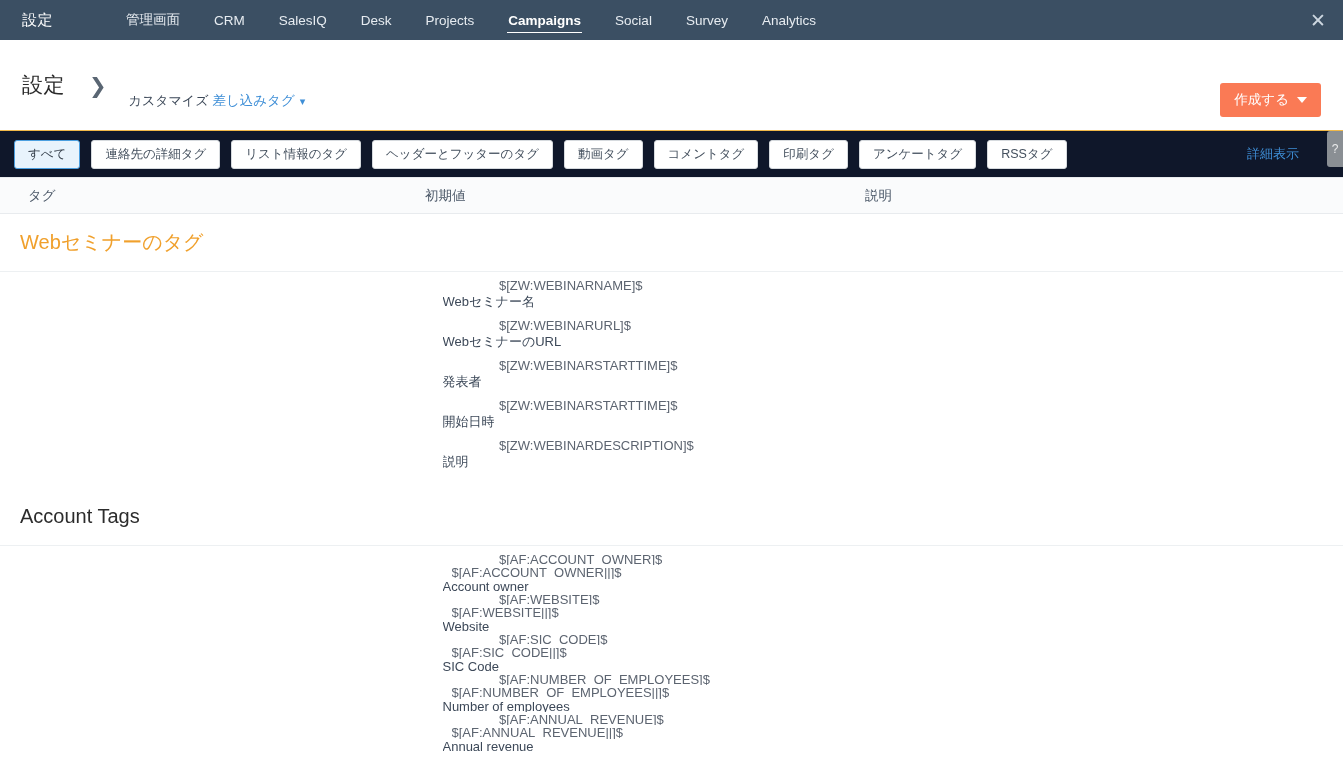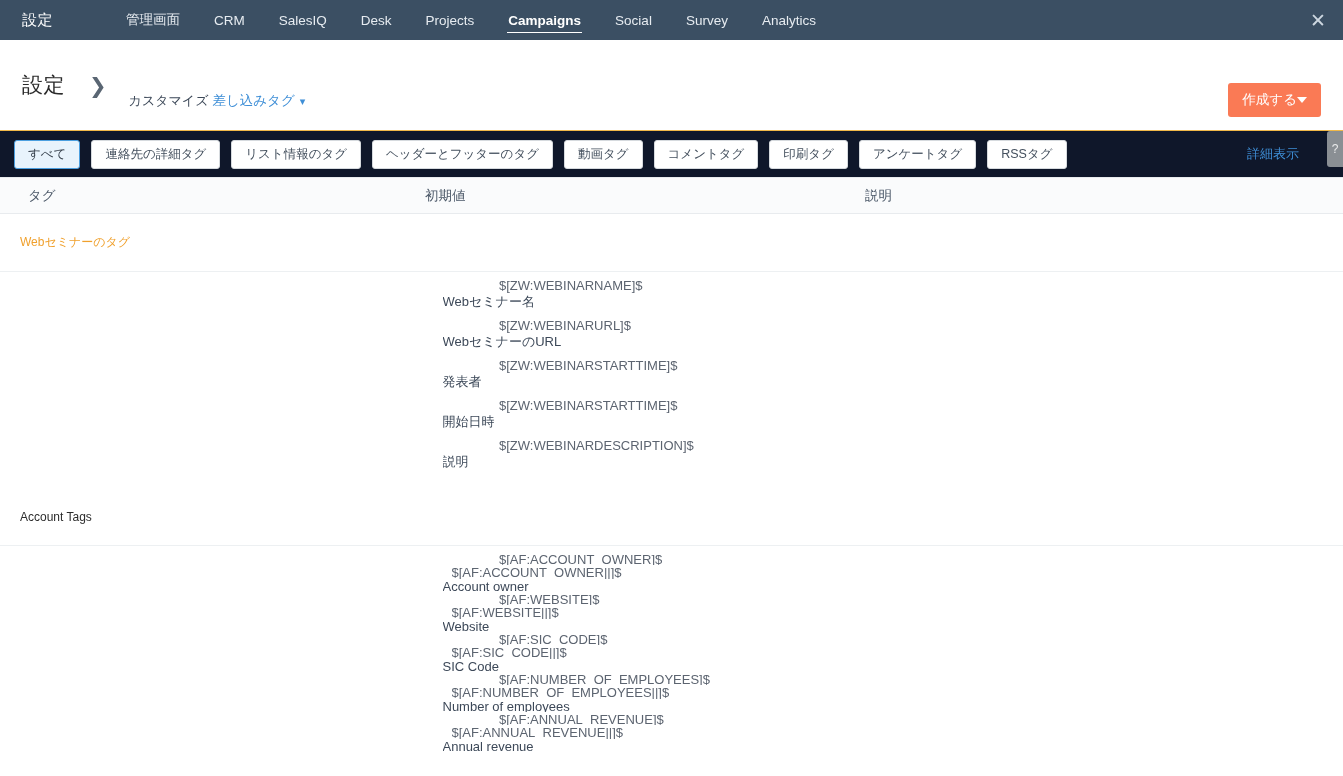--- a/index.html
+++ b/index.html
@@ -114,20 +114,21 @@
     background: #fa7a55;
     color: #ffffff;
     border: none;
     border-radius: 3px;
     height: 34px;
     padding: 0 14px;
     font-size: 13.5px;
     font-family: Liberation Sans, sans-serif;
     display: flex;
     align-items: center;
+    gap: 8px;
     cursor: pointer;
   }
   .create-btn .tri {
     width: 0; height: 0;
     border-left: 5px solid transparent;
     border-right: 5px solid transparent;
     border-top: 6px solid #ffffff;
   }
 
   
@@ -205,21 +206,21 @@
 
   .section-head {
     height: 58px;
     display: flex;
     align-items: center;
     padding-left: 20px;
     border-bottom: 1px solid #edf0f2;
     background: #ffffff;
   }
   .section-head .title {
-    font-size: 12px;
+    font-size: 20px;
     color: #2c2c2c;
   }
   .section-head.accent .title { color: #f0a02c; }
 
   .row {
     display: flex;
     align-items: center;
     height: 40px;
     background: #ffffff;
     flex-direction: column;

